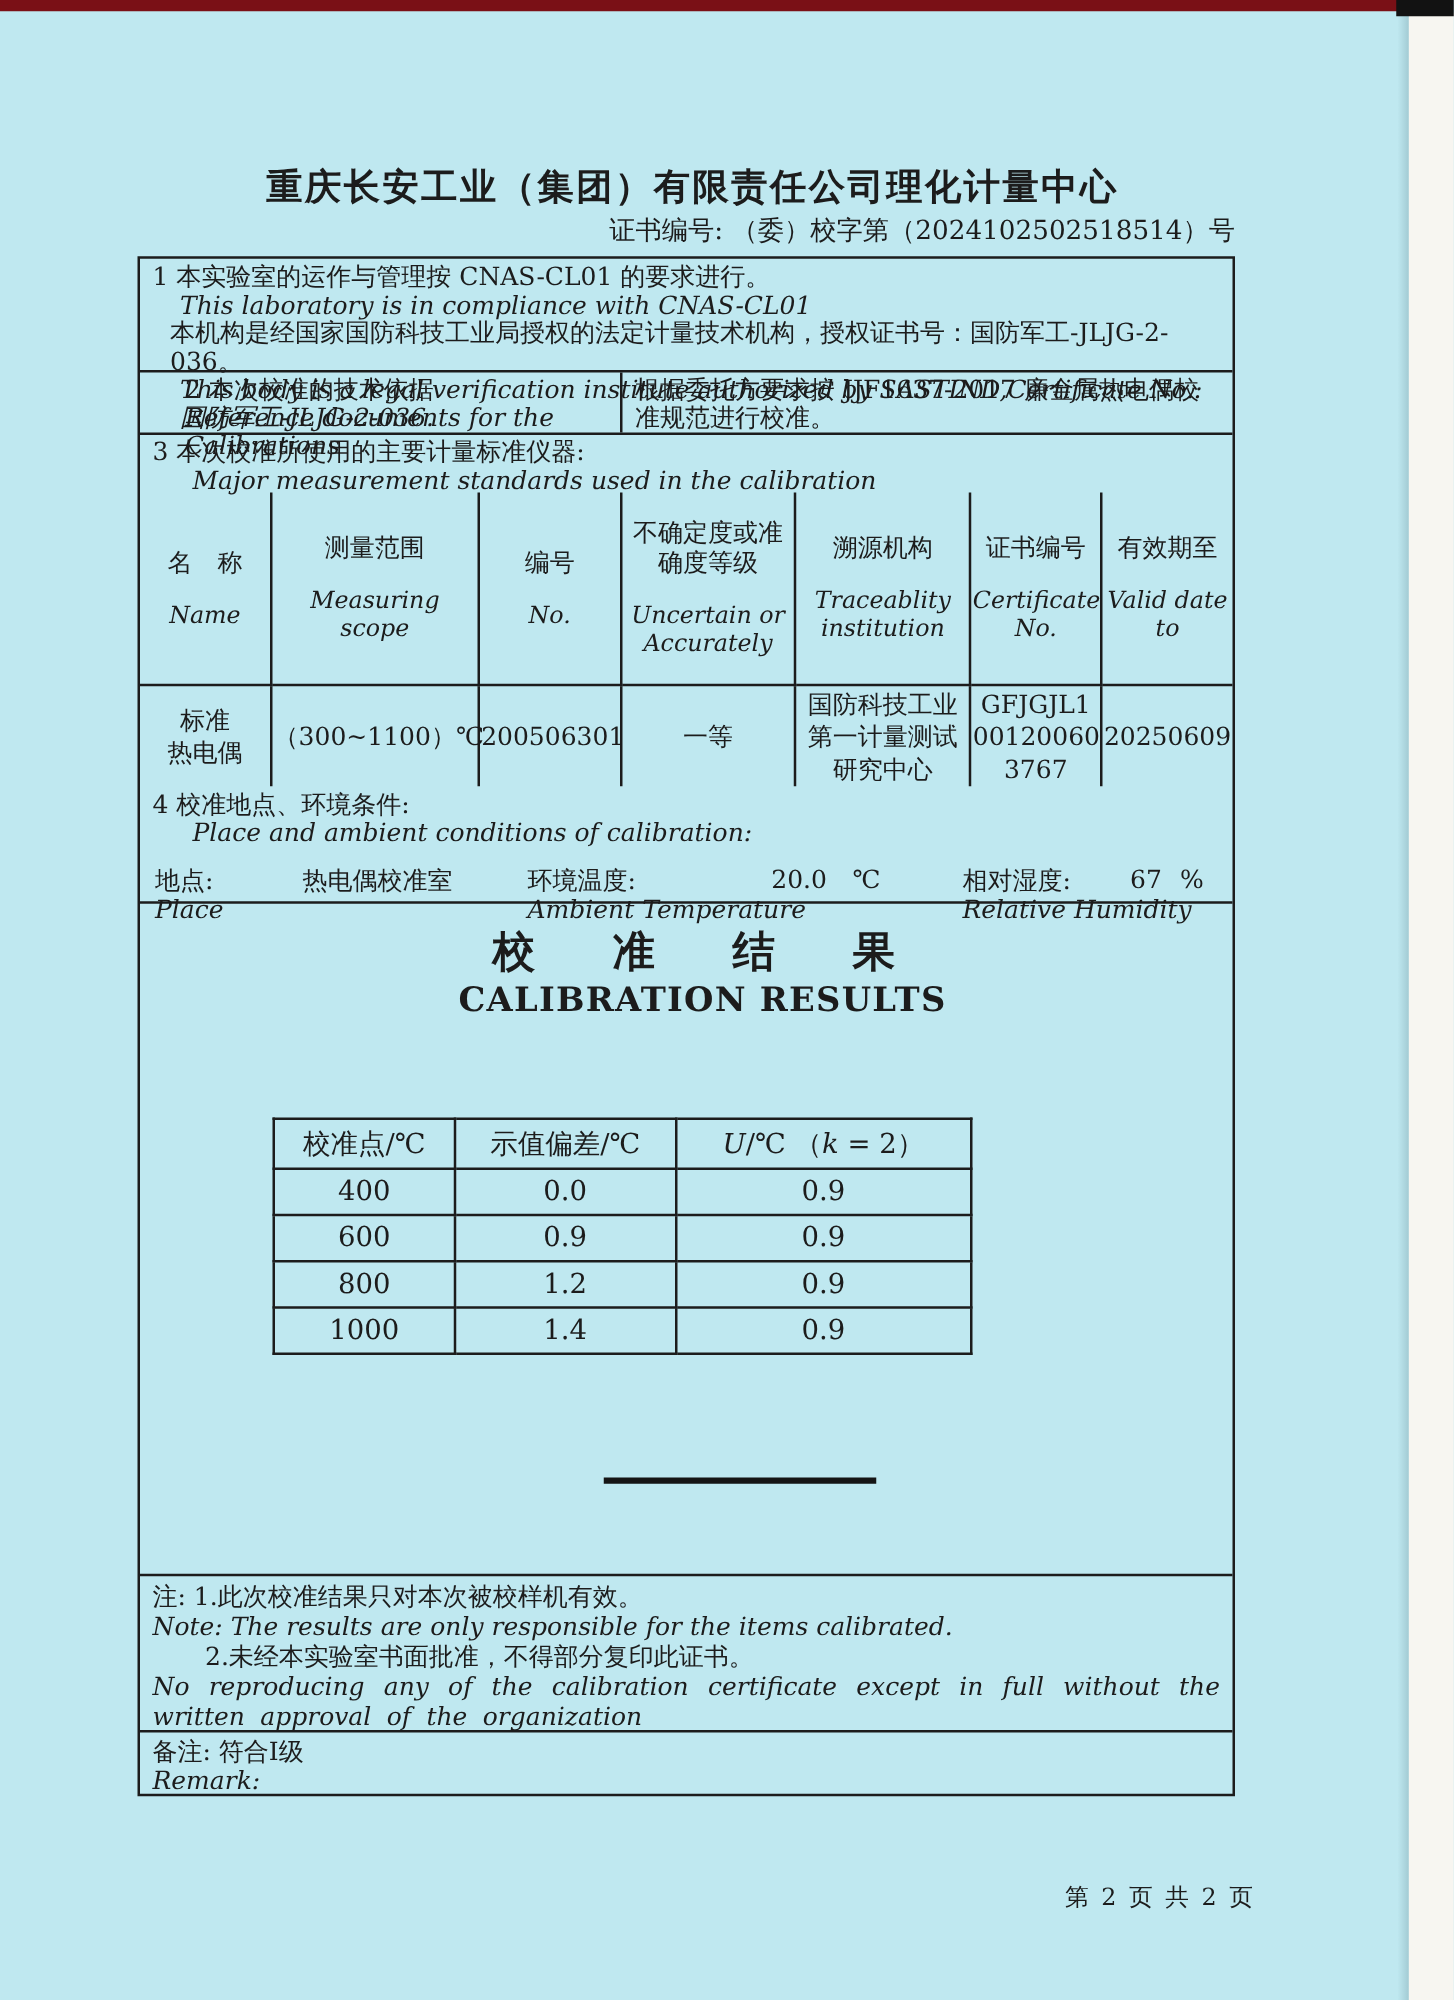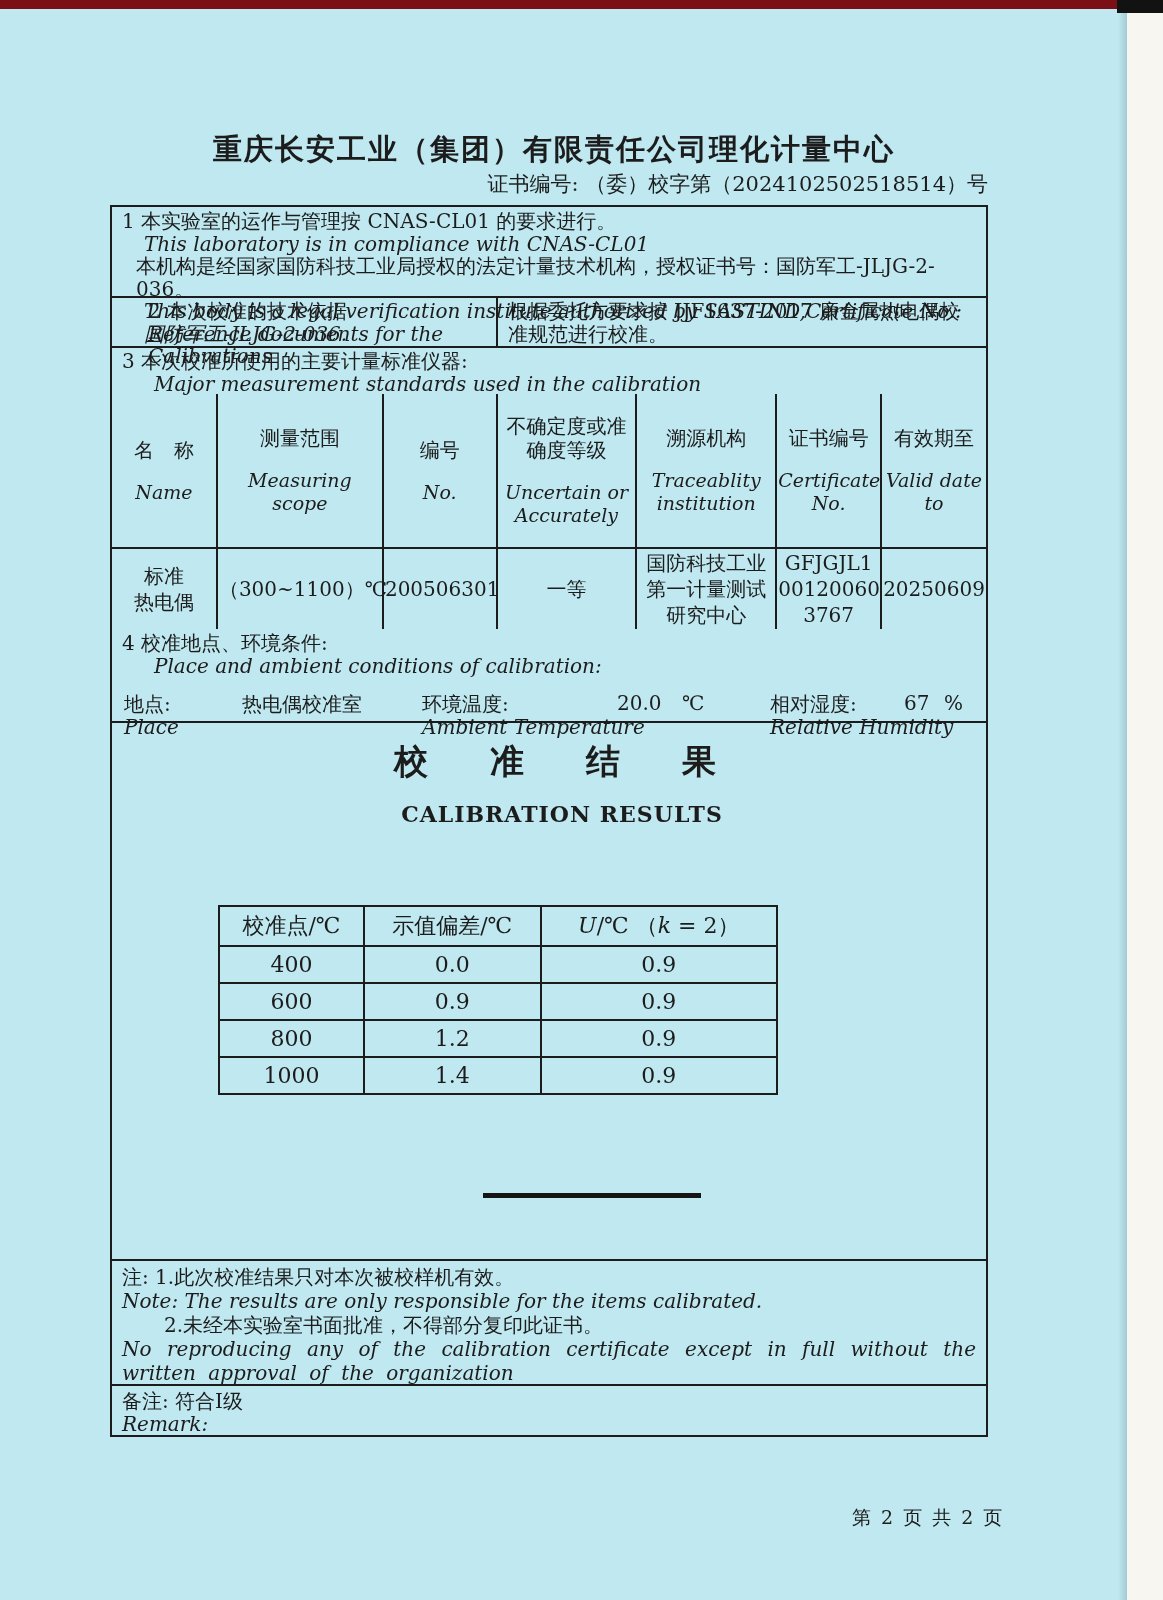--- a/index.html
+++ b/index.html
@@ -54,21 +54,21 @@
   .sec4 { height:94px; padding:3px 8px 0 10px; position:relative; }
   .sec4 .ind1 { padding-left:32px; }
   .s4row { position:relative; height:24px; }
   .s4row span { position:absolute; top:14px; font-size:20px; }
   .s4row .it { font-style:italic; }
   .p-a{left:2px;} .p-b{left:120px;} .p-c{left:300px;} .p-d{left:495px;}
   .p-e{left:560px;} .p-f{left:648px;} .p-g{left:782px;} .p-h{left:822px;}
 
   .results { height:573px; position:relative; }
   .r-title { margin-top:16px; text-align:center; font-size:34px; font-weight:bold; letter-spacing:14px; }
-  .r-sub   { margin-top:16px; text-align:center; font-size:22px; font-weight:bold; letter-spacing:1px; }
+  .r-sub   { margin-top:0; text-align:center; font-size:27px; font-weight:bold; letter-spacing:1px; }
   .r-table { margin:78px 0 0 80px; width:560px; border-collapse:collapse; }
   .r-table th, .r-table td { border:2px solid #1c1c1c; text-align:center; font-weight:normal; font-size:22px; }
   .r-table th { height:40px; }
   .r-table td { height:37px;text-align:center; }
   .r-table .it { font-style:italic; }
   .end-line { margin:98px 0 0 345px; width:218px; height:5px; background:#151515; }
 
   .notes { height:125px; padding:4px 10px 0 10px; }
   .notes .zh, .notes .en { font-size:20px; line-height:24px; }
   .notes .ind { padding-left:42px; }

